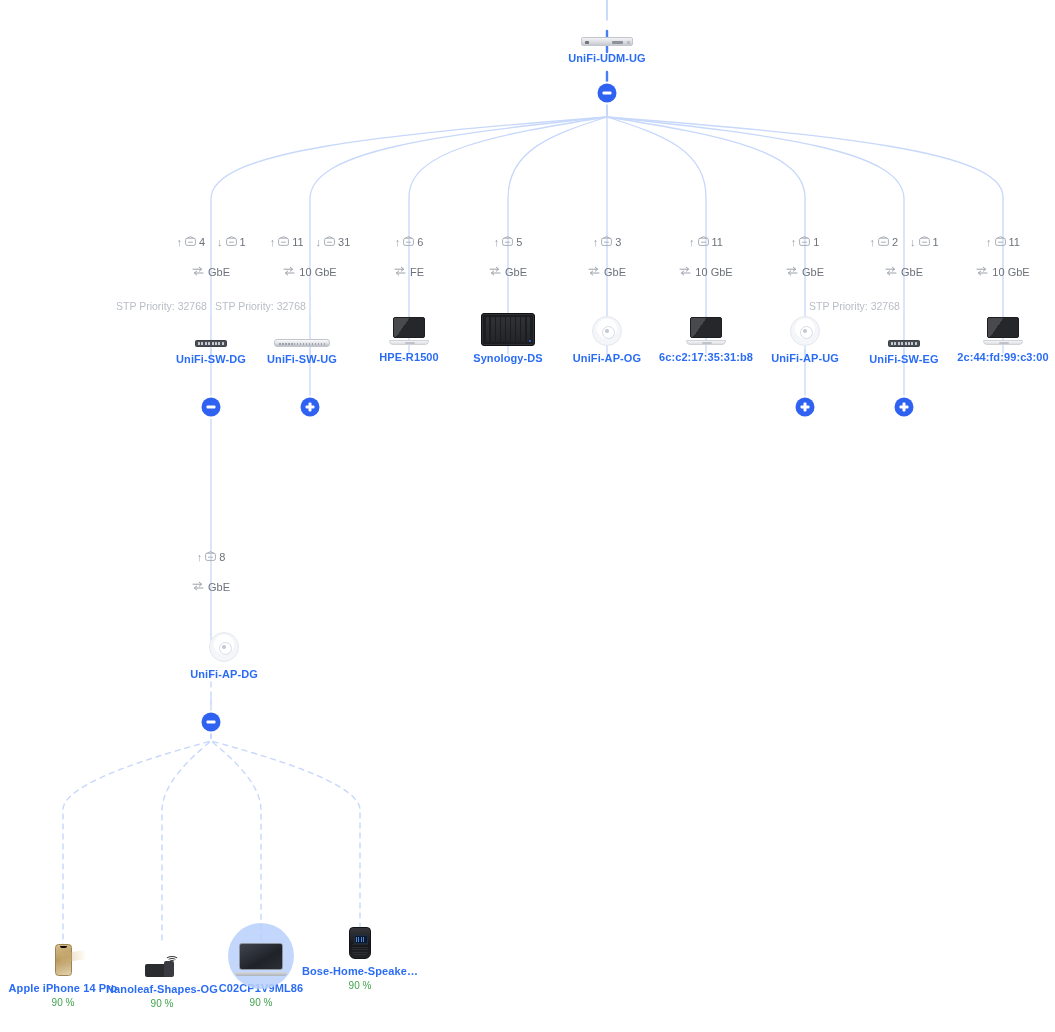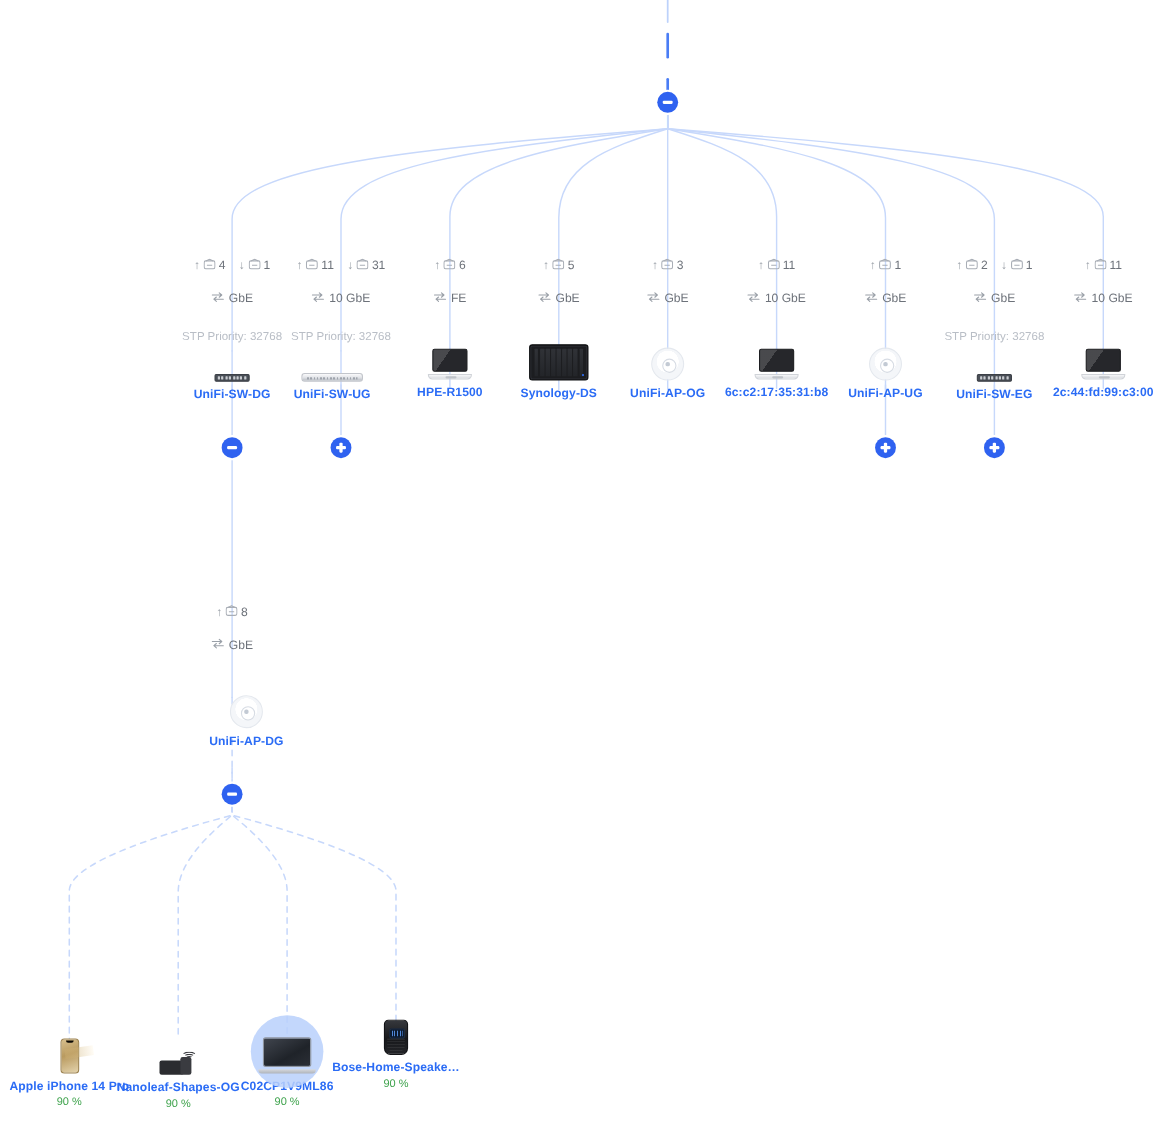--- a/index.html
+++ b/index.html
@@ -37,21 +37,21 @@
   .linkstat{
     position:absolute;transform:translateX(-50%);text-align:center;
     width:150px;color:#8d929b;font-size:11px;line-height:14px;white-space:nowrap;
   }
   .linkstat .row1{display:flex;align-items:center;justify-content:center;gap:3px;height:16px;}
   .linkstat .row2{display:flex;align-items:center;justify-content:center;gap:4px;height:16px;margin-top:14px;}
   .linkstat .seg{display:inline-flex;align-items:center;gap:3px;}
   .linkstat .arw{font-size:11px;color:#9aa0a8;line-height:11px;}
   .linkstat .num{color:#6d727a;font-size:11px;}
   .stp{
-    position:absolute;transform:translateX(-50%);text-align:center;width:190px;
+    position:absolute;transform:translateX(-50%);width:190px;
     color:#b9bec6;font-size:10.5px;line-height:13px;white-space:nowrap;
   }
 
   
   .ico{position:relative;display:block;}
   
   .ico-gw{width:52px;height:9px;border-radius:2px;
     background:linear-gradient(180deg,#f2f3f5 0%,#dcdee2 55%,#c6c9cf 100%);
     border:1px solid #c3c6cc;box-sizing:border-box;}
   .ico-gw .d1{position:absolute;left:3px;top:2.5px;width:4px;height:3px;background:#6f747c;border-radius:1px;}
@@ -183,20 +183,30 @@
       </g>
     <g id="stem-links" fill="none" stroke="#bdd2fb" stroke-width="1.6" stroke-linecap="round">
         <path d="M607 0 L607 20"></path>
       </g>
     <g id="accent-stems" fill="none" stroke="#4a7df5" stroke-width="2.4" stroke-linecap="round">
         <path d="M607 31 L607 52"></path>
         <path d="M607 72 L607 84"></path>
       </g>
   </svg>
 
+  <div class="node" style="left:607px;top:6px;">
+    <div class="icon-wrap">
+      <span class="ico ico-gw">
+          <i class="d1"></i>
+          <i class="d2"></i>
+          <i class="d3"></i>
+        </span>
+    </div>
+    <div class="nlabel">UniFi-UDM-UG</div>
+  </div>
 
   <div id="stat-layer">
       <div class="linkstat" style="left: 211px; top: 234px;">
         <div class="row1">
           <span class="seg">
             <span class="arw">↑</span>
             <span><svg width="11" height="10" viewBox="0 0 11 10">
                 <rect x="0.6" y="2.2" width="9.8" height="7.2" rx="1.6" fill="none" stroke="#a9aeb6" stroke-width="1"></rect>
                 <path d="M2.2 2.2 L5.5 0.6 L8.8 2.2" fill="none" stroke="#a9aeb6" stroke-width="1" stroke-linejoin="round"></path>
                 <path d="M3.1 6.2 h4.8" stroke="#a9aeb6" stroke-width="1"></path>

